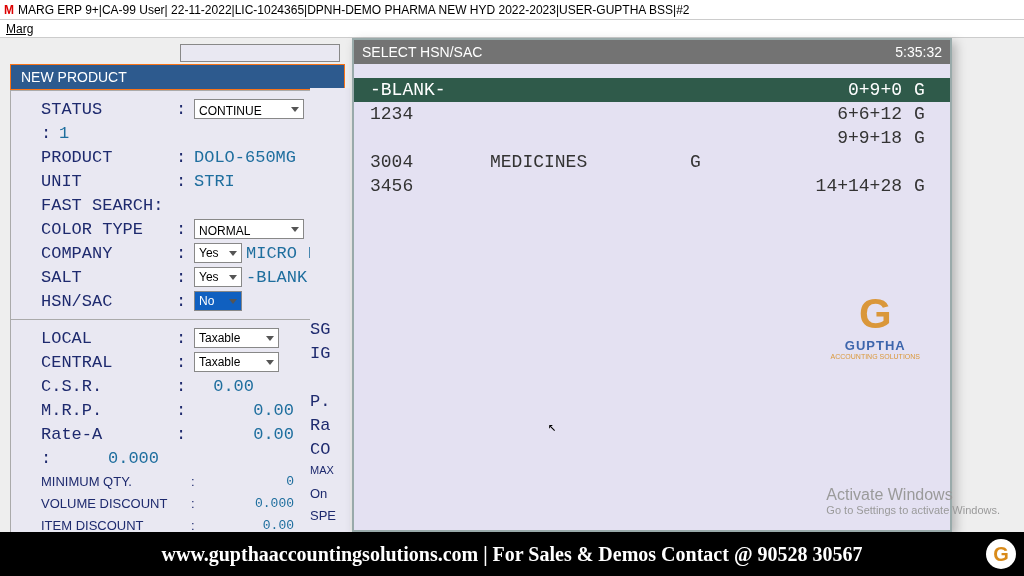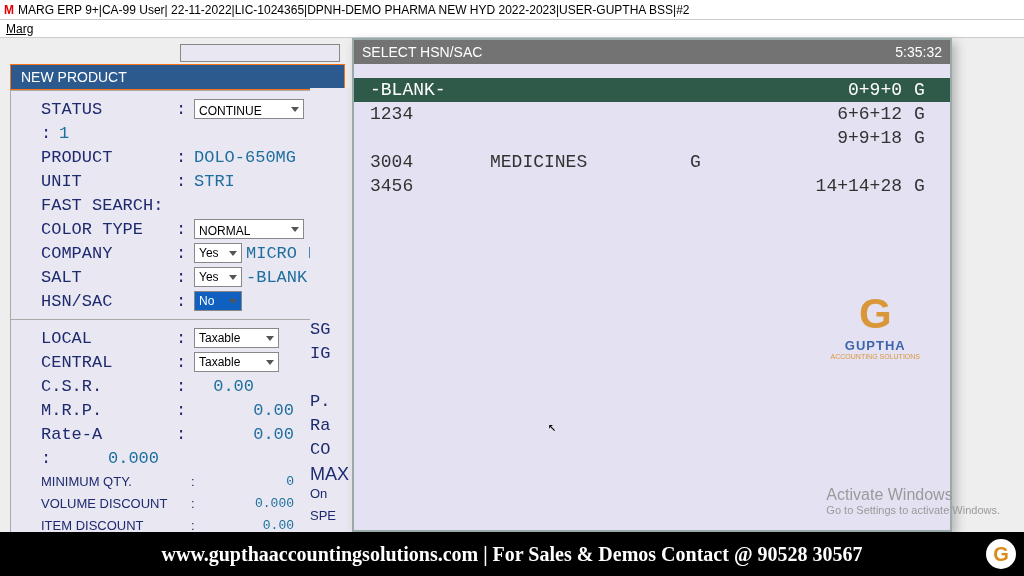--- a/index.html
+++ b/index.html
@@ -363,21 +363,21 @@
       </div>
     </div>
   </div>
 
   <div class="right-col">
     <div class="rc" style="margin-top:226px">SG</div>
     <div class="rc">IG</div>
     <div class="rc" style="margin-top:24px">P.</div>
     <div class="rc">Ra</div>
     <div class="rc">CO</div>
-    <div class="rc" style="font-family:Arial;font-size:18px;height:22px">MAX</div>
+    <div class="rc" style="font-family:Arial;font-size:11px;height:22px">MAX</div>
     <div class="rc" style="font-family:Arial;font-size:13px;height:22px">On</div>
     <div class="rc" style="font-family:Arial;font-size:13px;height:22px">SPE</div>
   </div>
 
   <div class="popup">
     <div class="popup-header">
       <span>SELECT HSN/SAC</span>
       <span>5:35:32</span>
     </div>
     <div class="popup-list">

